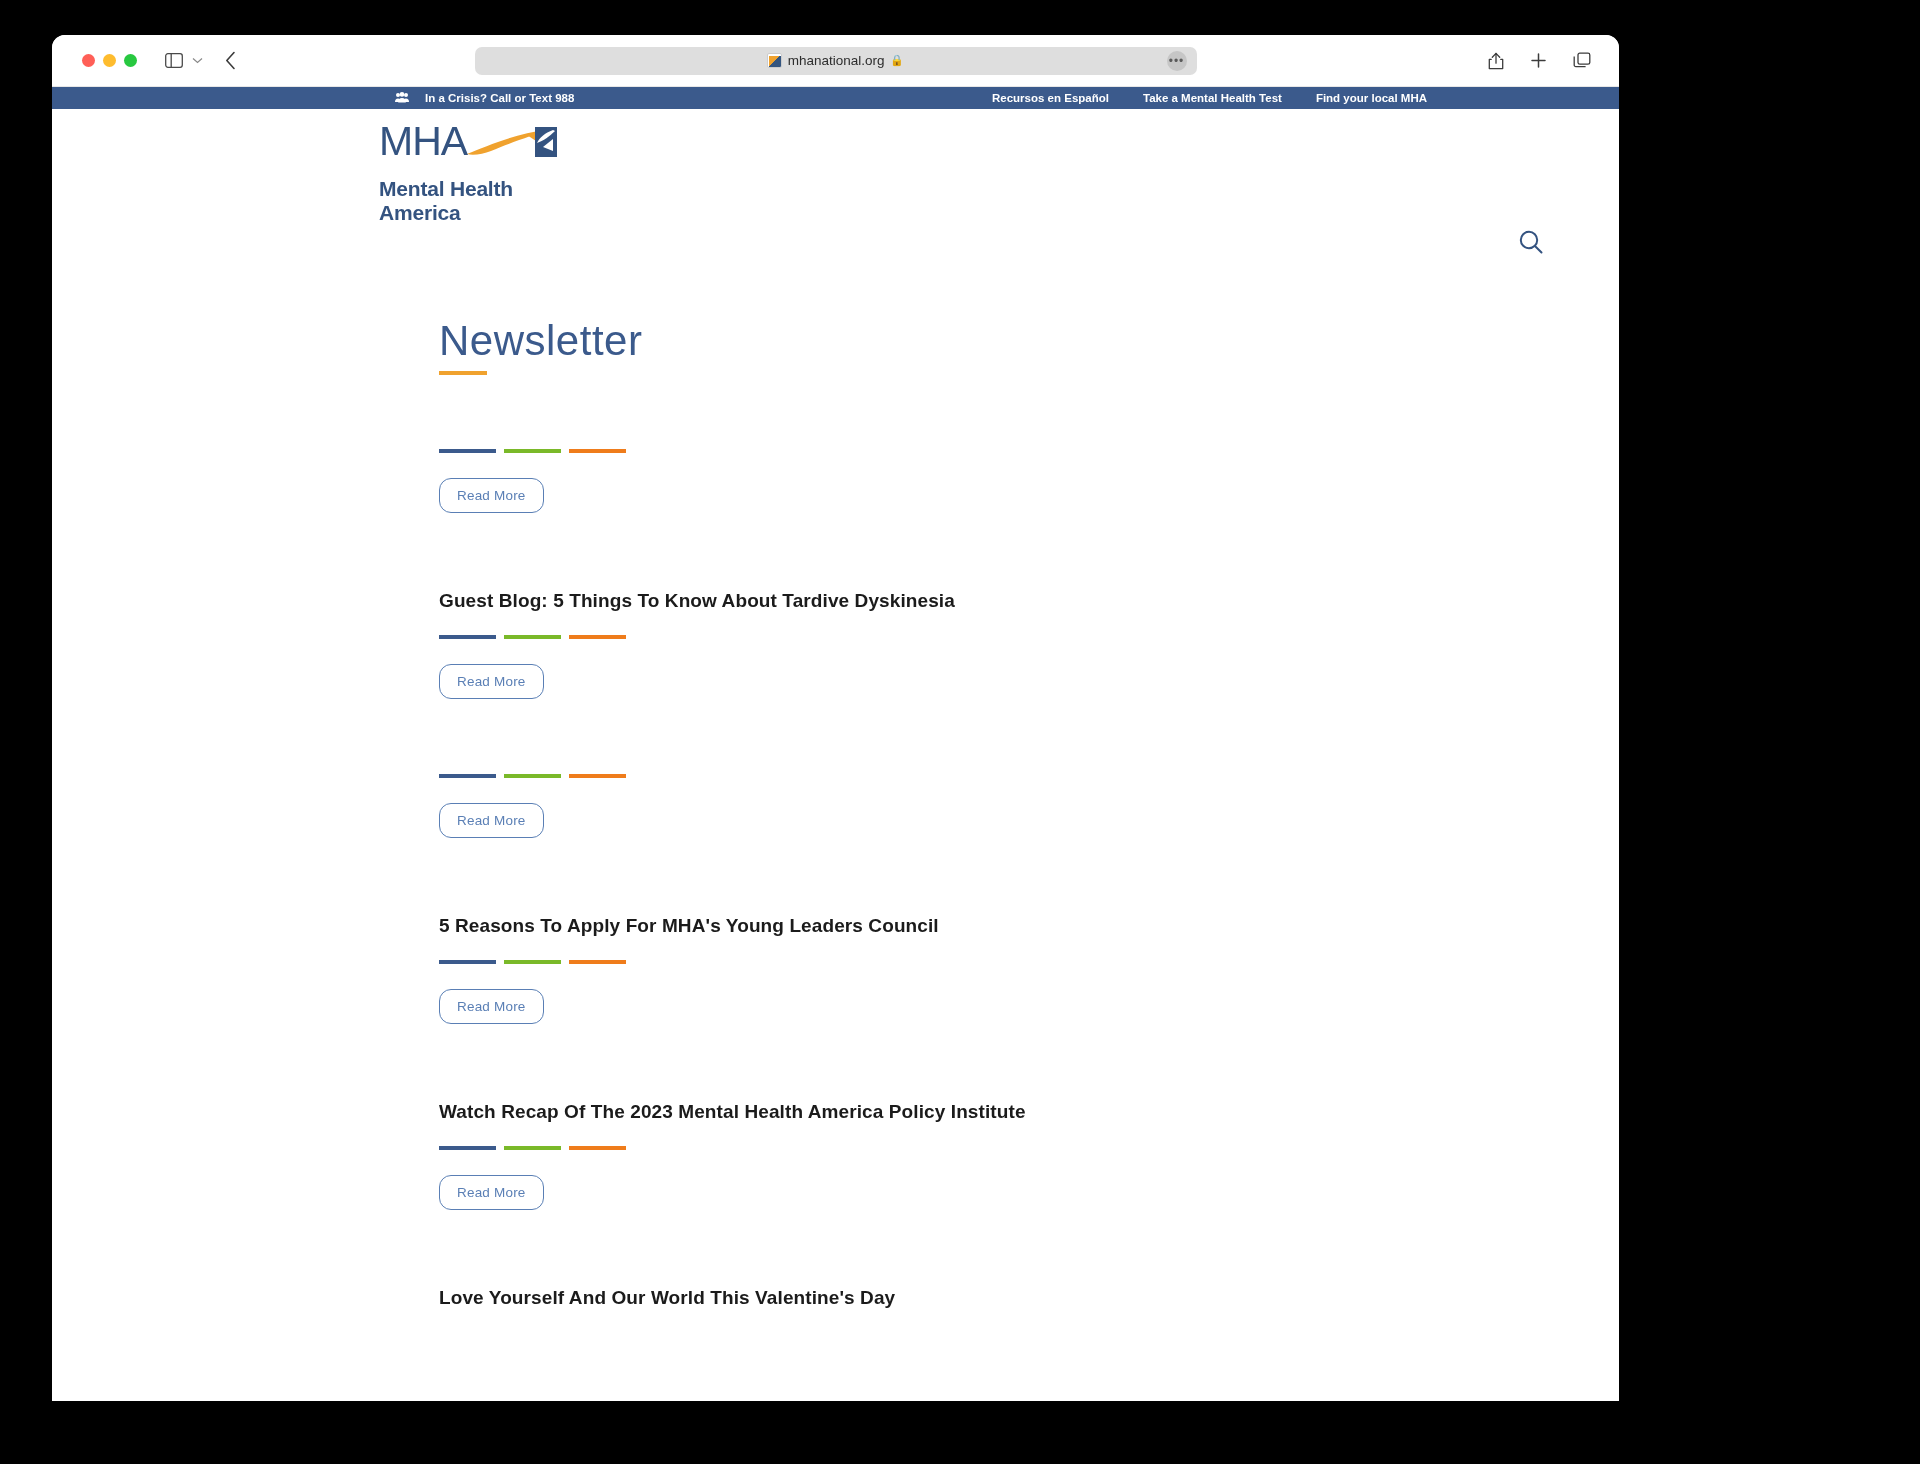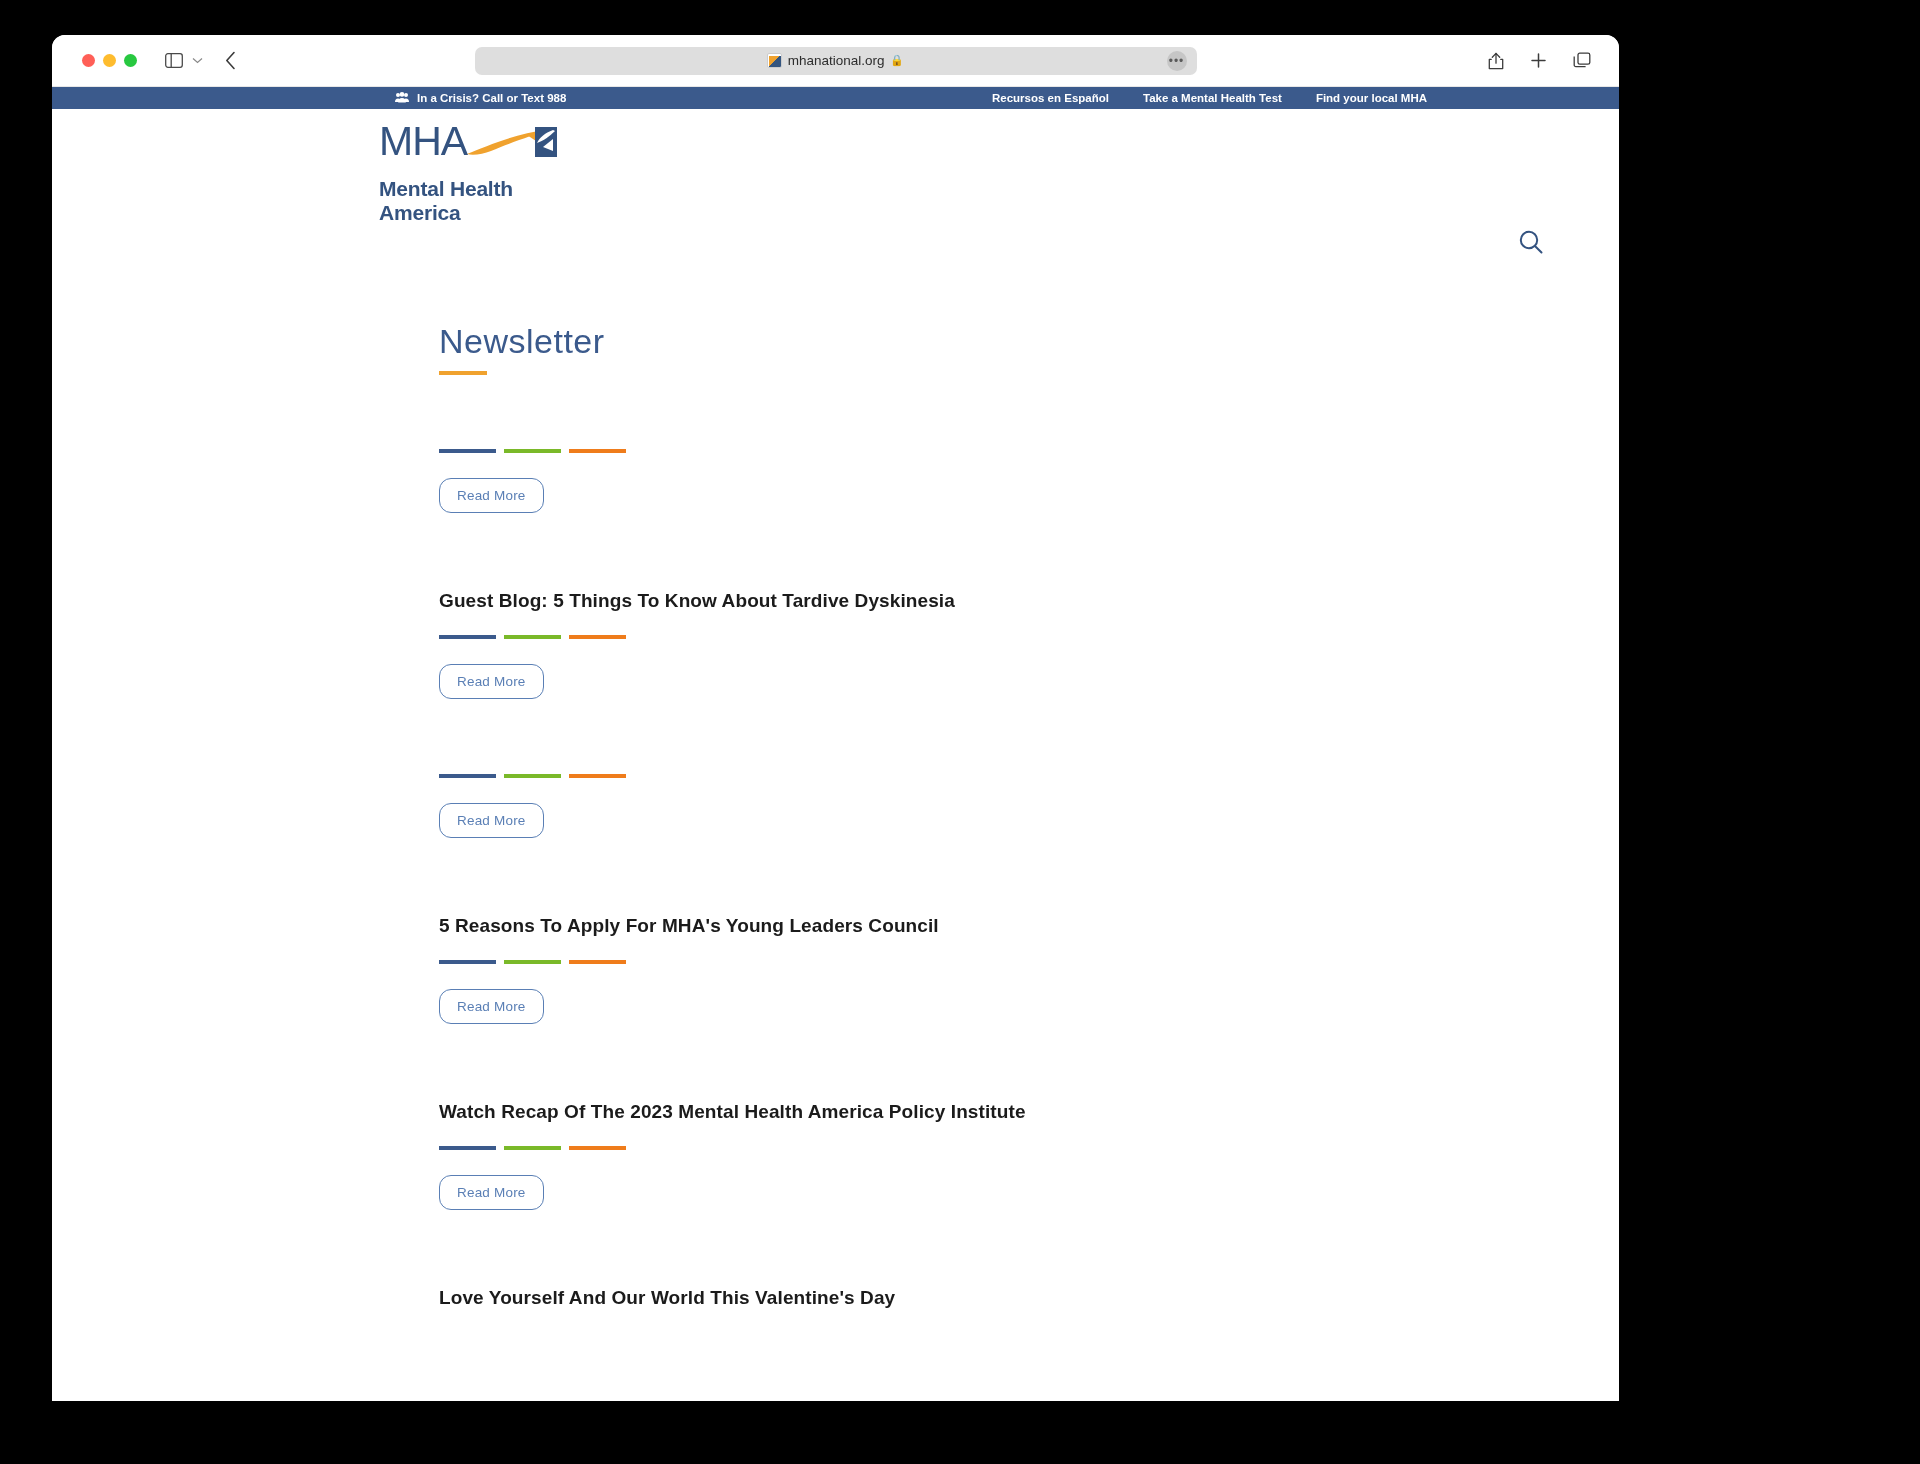--- a/index.html
+++ b/index.html
@@ -109,21 +109,21 @@
     display: flex;
     align-items: center;
     position: relative;
     font-size: 11.5px;
     font-weight: bold;
     color: #ffffff;
   }
   .crisis-link {
     position: absolute;
     left: 343px;
-    display: flex; align-items: center; gap: 8px;
+    display: flex; align-items: center; gap: 16px;
     white-space: nowrap;
   }
   .utility-right {
     position: absolute;
     left: 940px;
     display: flex;
     align-items: center;
     gap: 34px;
     white-space: nowrap;
   }
@@ -249,21 +249,21 @@
     bottom: 0;
     background: #ffffff;
     overflow: hidden;
   }
   .page-title-wrap {
     position: absolute;
     left: 387px;
     top: 36px;
   }
   .page-title {
-    font-size: 34px;
+    font-size: 42px;
     font-weight: 300;
     color: #3b5a8c;
     letter-spacing: 0.5px;
     line-height: 48px;
   }
   .title-underline {
     margin-top: 6px;
     width: 48px;
     height: 4px;
     background: #f0a22e;

